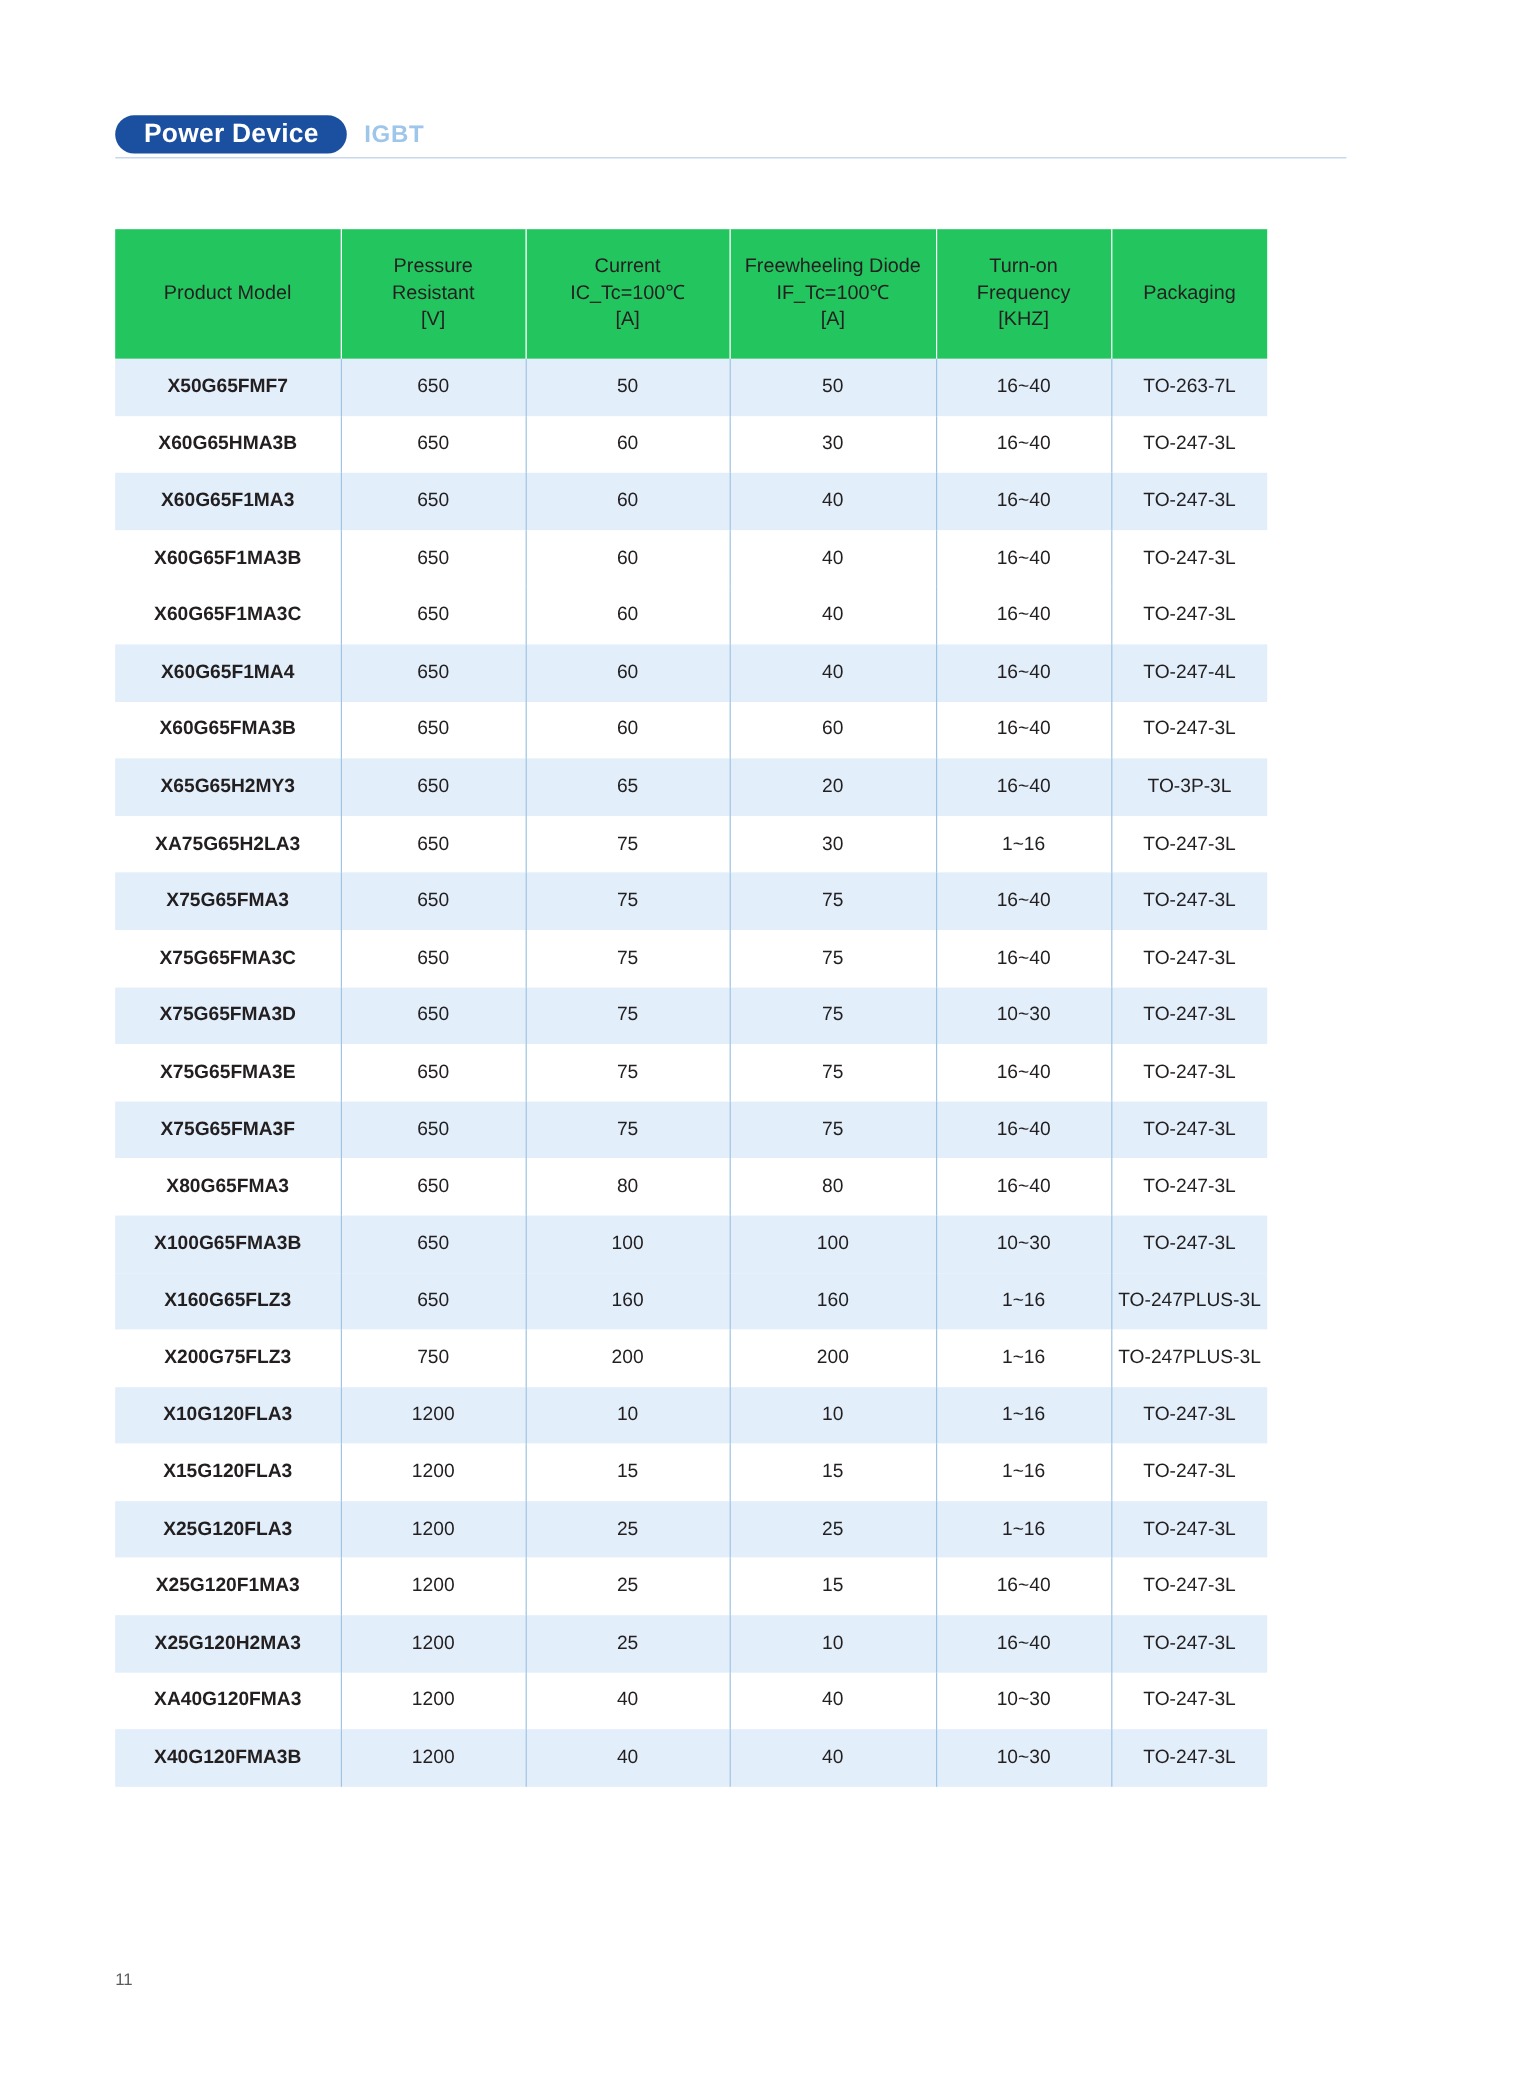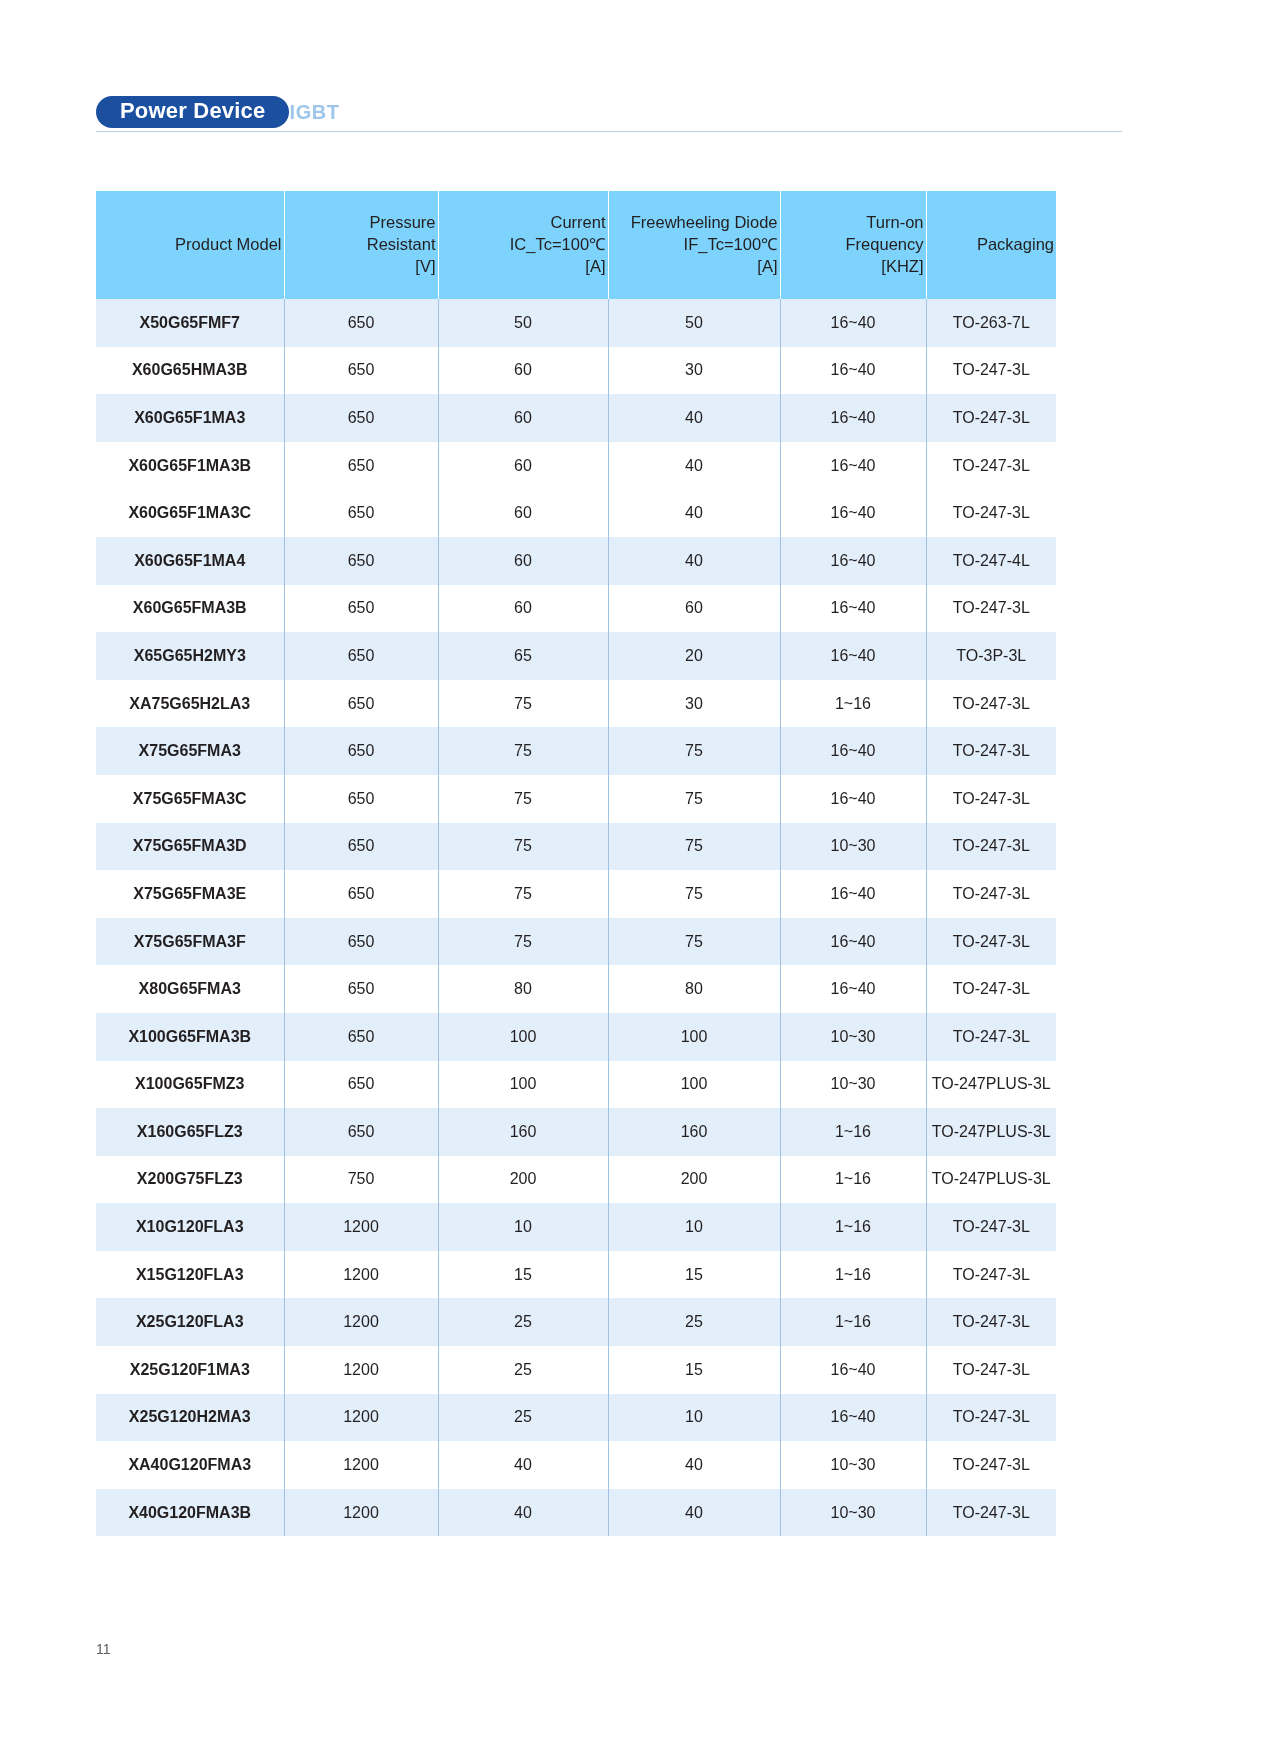--- a/index.html
+++ b/index.html
@@ -43,20 +43,21 @@
     border-radius: 999px;
     padding: 6px 24px 8px 24px;
     font-size: 22px;
     font-weight: bold;
     letter-spacing: 0.2px;
     line-height: 1;
     height: 32px;
     box-sizing: border-box;
   }
   .pill-sub {
+    margin-left: 14px;
     color: #9ec6ea;
     font-size: 20px;
     font-weight: bold;
     letter-spacing: 0.6px;
   }
   .header-rule {
     position: absolute;
     left: 96px;
     top: 131px;
     width: 1026px;
@@ -77,28 +78,28 @@
     table-layout: fixed;
   }
   table.spec col.c0 { width: 188px; }
   table.spec col.c1 { width: 154px; }
   table.spec col.c2 { width: 170px; }
   table.spec col.c3 { width: 172px; }
   table.spec col.c4 { width: 146px; }
   table.spec col.c5 { width: 130px; }
 
   table.spec thead th {
-    background: #7dd3fc;
+    background: #22c55e;
     color: #231f20;
     font-weight: normal;
     font-size: 16.5px;
     line-height: 1.32;
     height: 100px;
     vertical-align: middle;
-    text-align: right;
+    text-align: center;
     border-left: 1px solid #ffffff;
     padding: 4px 2px;
     white-space: nowrap;
   }
   table.spec thead th:first-child {
     border-left: none;
   }
 
   table.spec tbody td {
     font-size: 16px;
@@ -309,28 +310,20 @@
             <td>TO-247-3L</td>
           </tr>
           <tr class="odd">
             <td>X100G65FMA3B</td>
             <td>650</td>
             <td>100</td>
             <td>100</td>
             <td>10~30</td>
             <td>TO-247-3L</td>
           </tr>
-          <tr class="even">
-            <td>X100G65FMZ3</td>
-            <td>650</td>
-            <td>100</td>
-            <td>100</td>
-            <td>10~30</td>
-            <td>TO-247PLUS-3L</td>
-          </tr>
           <tr class="odd">
             <td>X160G65FLZ3</td>
             <td>650</td>
             <td>160</td>
             <td>160</td>
             <td>1~16</td>
             <td>TO-247PLUS-3L</td>
           </tr>
           <tr class="even">
             <td>X200G75FLZ3</td>

